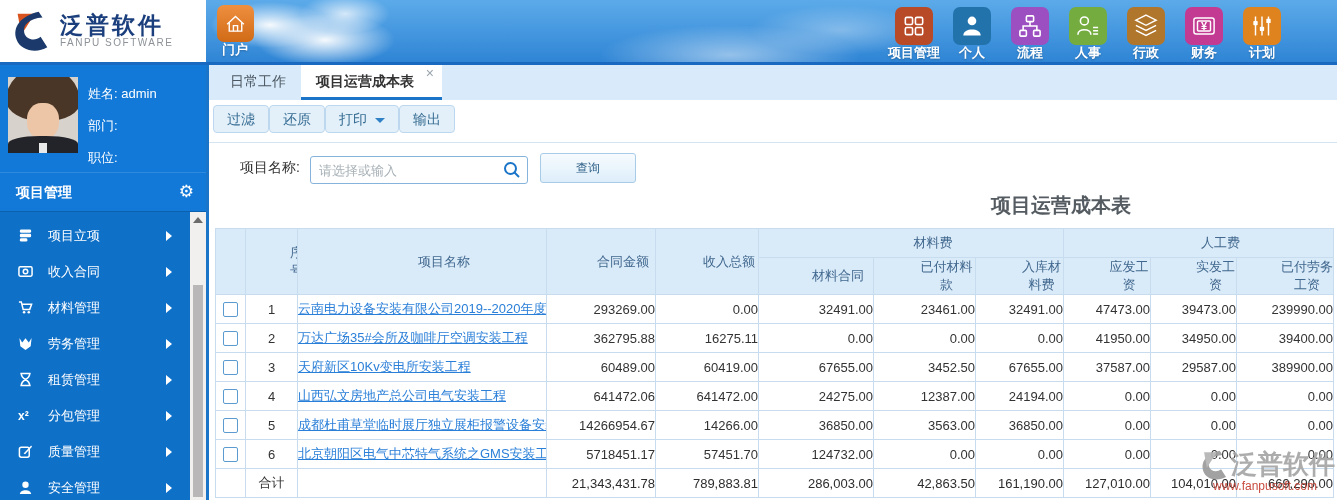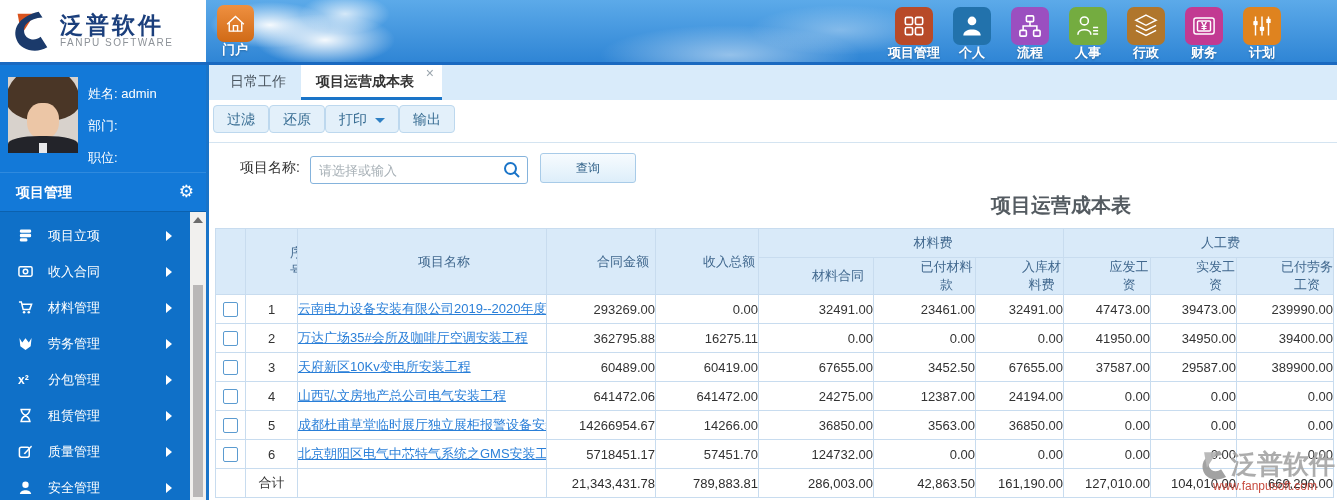--- a/index.html
+++ b/index.html
@@ -226,29 +226,29 @@
         <span class="arr"></span>
       </div>
       <div class="menu-item">
         <span class="mi"><svg width="15" height="15" viewBox="0 0 16 16" fill="#fff">
             <path d="M1.5 2 L4.5 7 L8 2.5 L11.5 7 L14.5 2 L13.5 11 L8 15 L2.5 11 Z"></path>
           </svg></span>
         <span class="lbl">劳务管理</span>
         <span class="arr"></span>
       </div>
       <div class="menu-item">
+        <span class="mi"><svg width="15" height="15" viewBox="0 0 16 16" fill="none" stroke="#fff" stroke-width="1.6">
+            <path d="M2.5 1.5 H13.5 M2.5 14.5 H13.5 M3.5 1.5 C3.5 9 12.5 7 12.5 14.5 M12.5 1.5 C12.5 9 3.5 7 3.5 14.5"></path>
+          </svg></span>
+        <span class="lbl">租赁管理</span>
+        <span class="arr"></span>
+      </div>
+      <div class="menu-item">
         <span class="mi"><span style="font-size:12px;font-weight:bold;color:#fff;font-family:'Liberation Sans',sans-serif;">x²</span></span>
         <span class="lbl">分包管理</span>
-        <span class="arr"></span>
-      </div>
-      <div class="menu-item">
-        <span class="mi"><svg width="15" height="15" viewBox="0 0 16 16" fill="none" stroke="#fff" stroke-width="1.6">
-            <path d="M2.5 1.5 H13.5 M2.5 14.5 H13.5 M3.5 1.5 C3.5 9 12.5 7 12.5 14.5 M12.5 1.5 C12.5 9 3.5 7 3.5 14.5"></path>
-          </svg></span>
-        <span class="lbl">租赁管理</span>
         <span class="arr"></span>
       </div>
       <div class="menu-item">
         <span class="mi"><svg width="15" height="15" viewBox="0 0 16 16" fill="none" stroke="#fff" stroke-width="1.6">
             <rect x="1.5" y="3.5" width="10.5" height="10.5" rx="2"></rect>
             <path d="M6 10 L14 1.5 L15 3 L7.5 11 Z" fill="#fff" stroke="none"></path>
           </svg></span>
         <span class="lbl">质量管理</span>
         <span class="arr"></span>
       </div>

